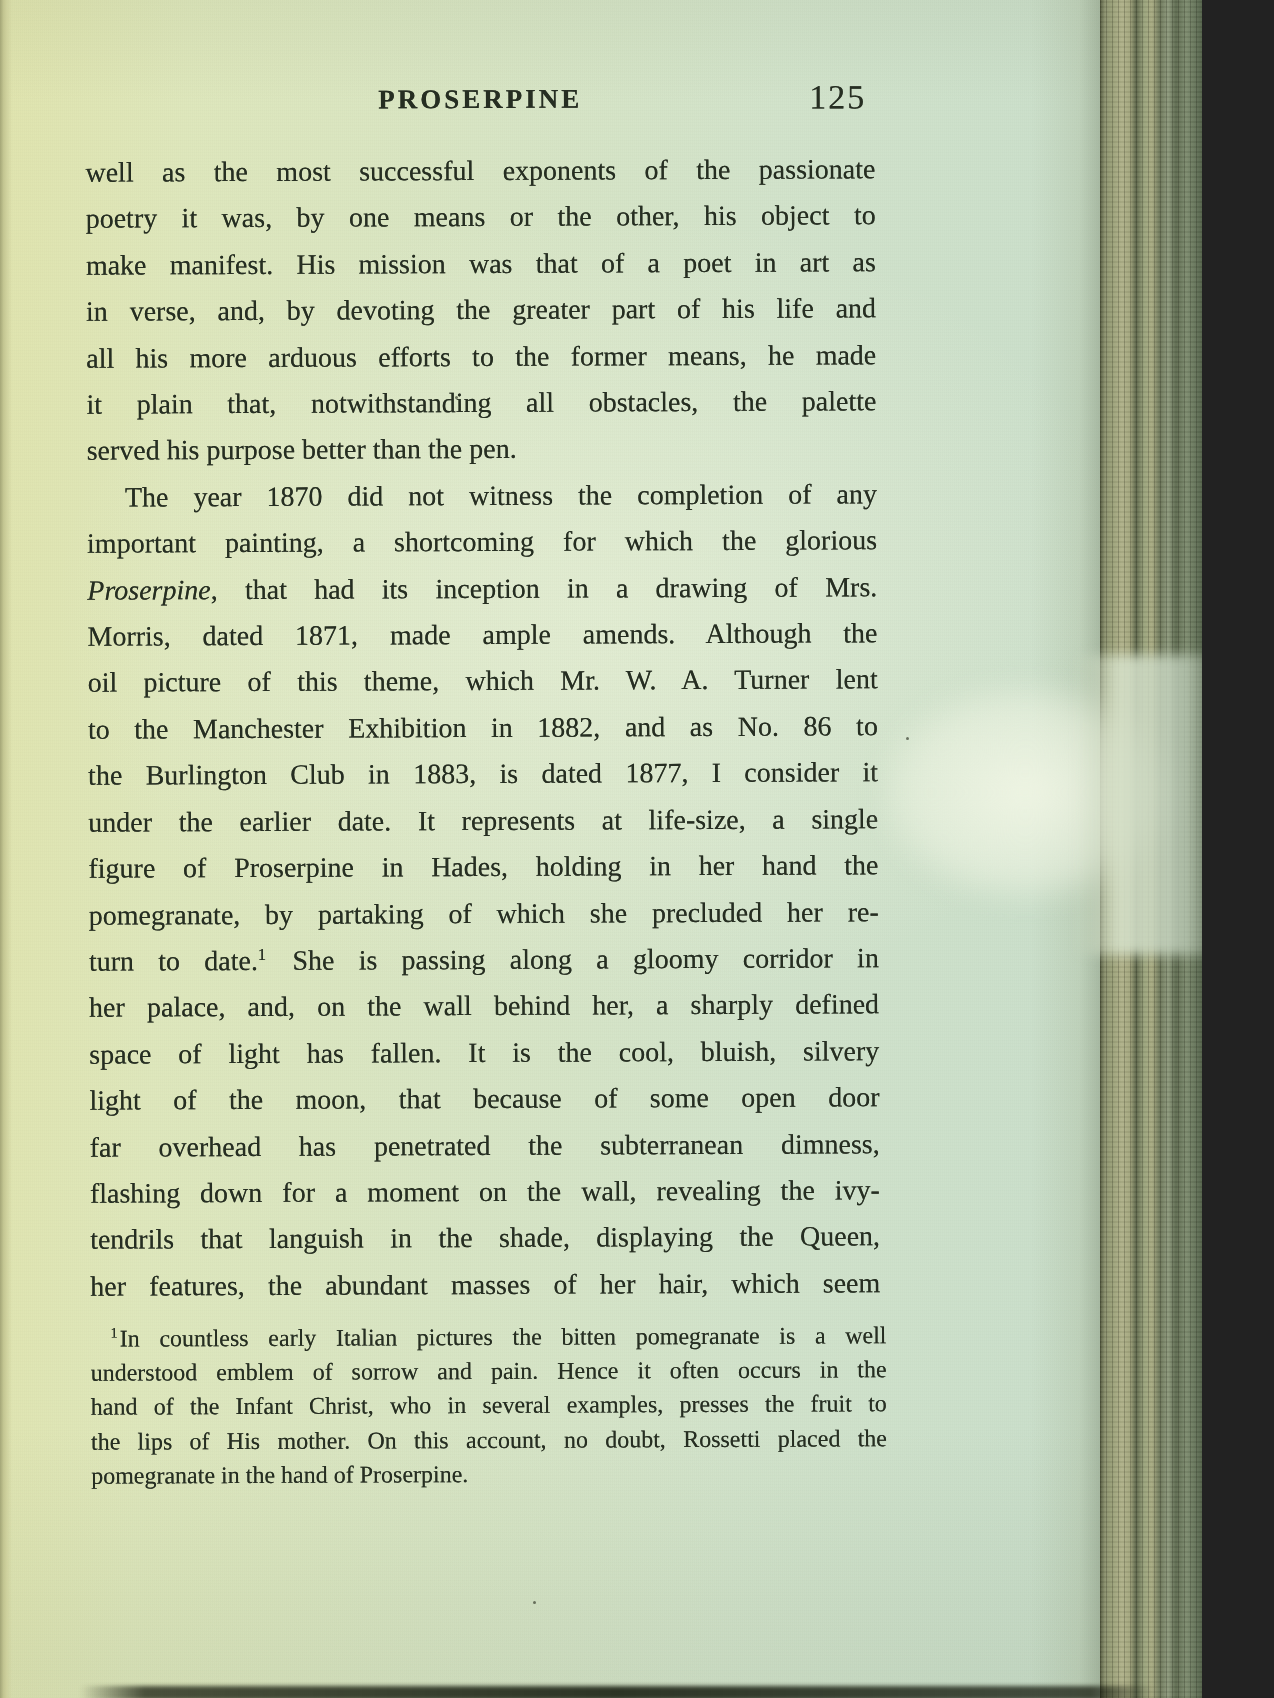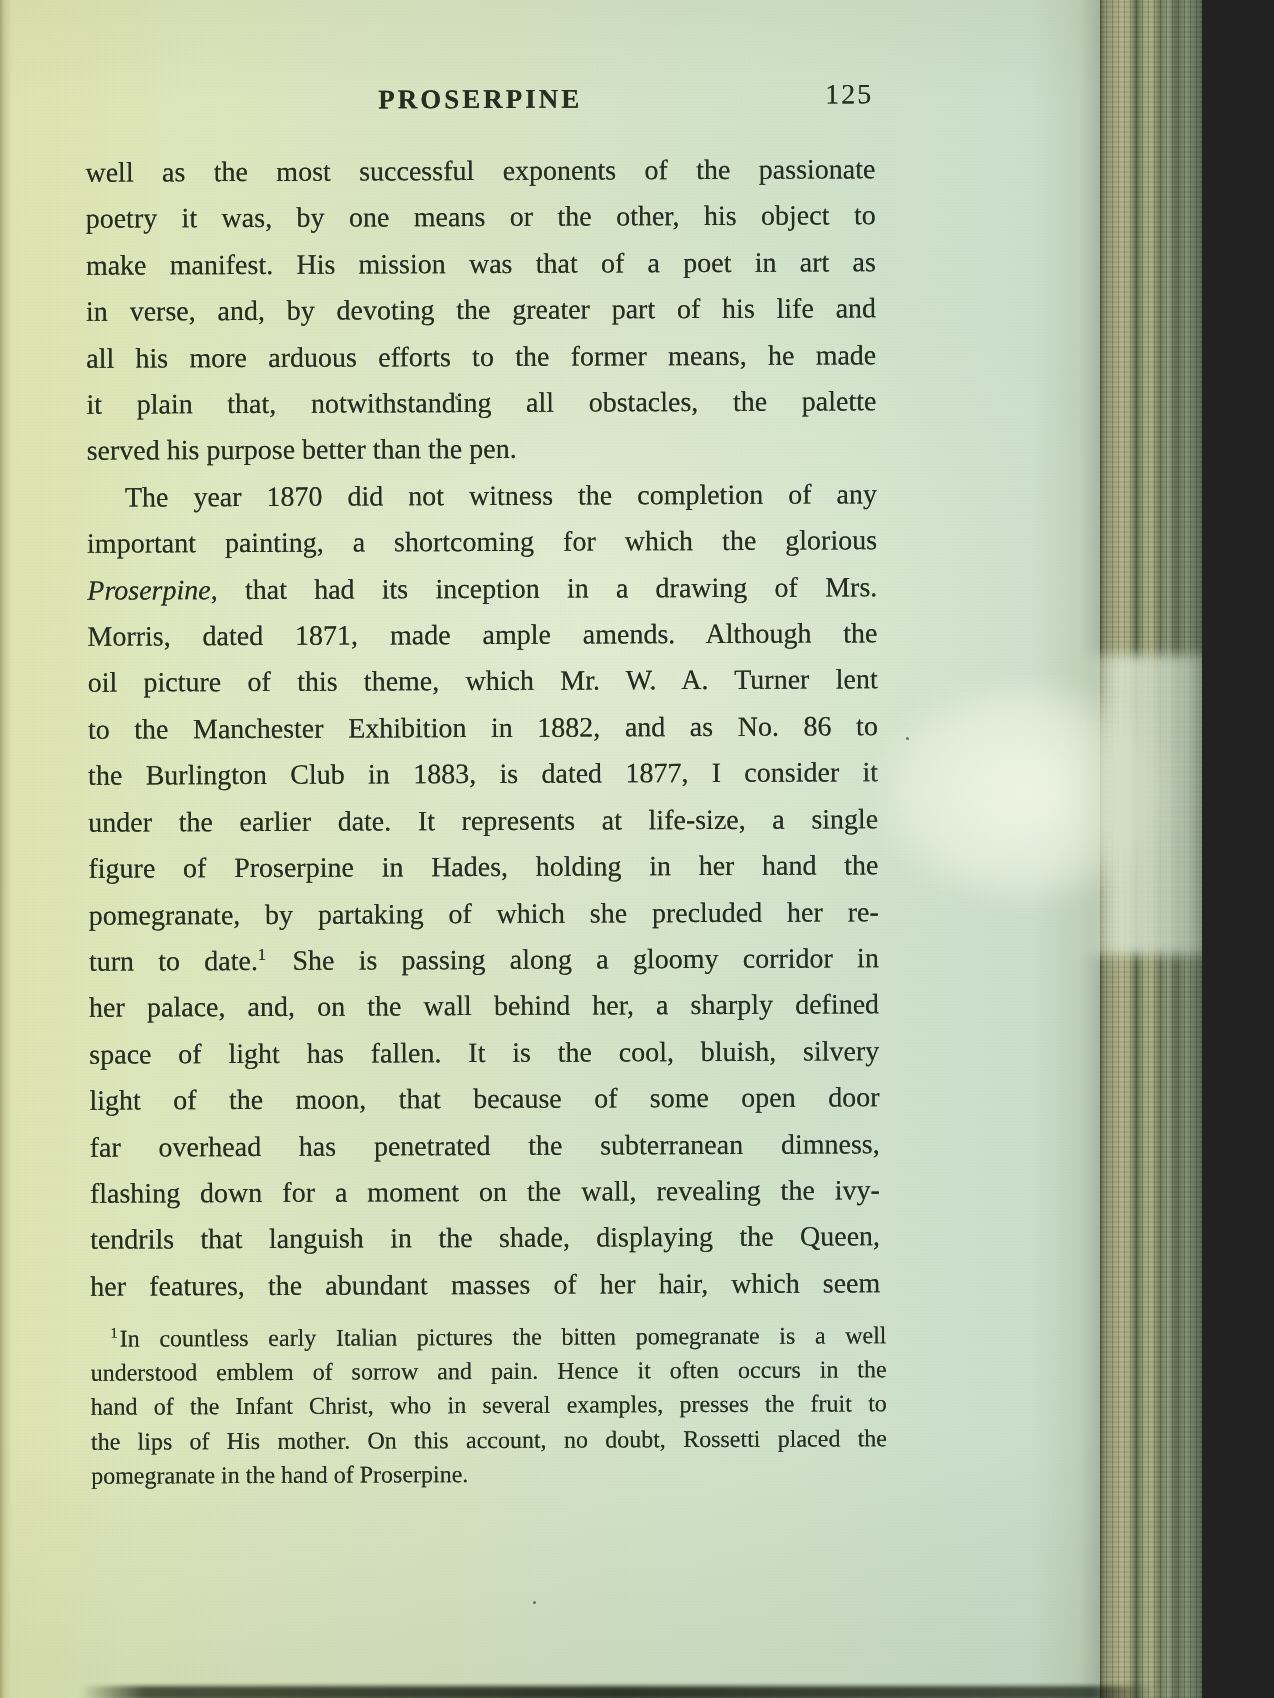--- a/index.html
+++ b/index.html
@@ -41,21 +41,21 @@
     background:linear-gradient(90deg, rgba(225,232,210,0), rgba(213,224,200,.92) 30%, rgba(193,208,188,.8) 70%, rgba(193,208,188,0));}
   .bottom-shadow{position:absolute;left:80px;top:1686px;width:1075px;height:14px;filter:blur(2px);
     background:linear-gradient(90deg, rgba(15,20,8,0) 0, rgba(15,20,8,.7) 6%, rgba(18,24,11,.85) 50%, rgba(15,20,8,.7) 94%, rgba(15,20,8,0) 100%);}
   .speck{position:absolute;width:3px;height:3px;border-radius:50%;background:#3a4030;opacity:.7;}
   
   .text-layer{position:absolute;inset:0;transform:rotate(-0.25deg);transform-origin:480px 760px;
     text-shadow:0 0 .6px rgba(35,42,30,.75);}
   .header-row{position:absolute;left:88px;top:84px;width:790px;height:38px;}
   .chapter-title{position:absolute;left:0;right:0;text-align:center;
     font-size:27px;font-weight:bold;letter-spacing:3px;}
-  .page-number{position:absolute;right:2px;top:-4px;font-size:28px;letter-spacing:2px;}
+  .page-number{position:absolute;right:9px;top:-4px;font-size:34px;letter-spacing:2px;}
   .body-text{position:absolute;left:88px;top:148px;width:790px;font-size:28px;}
   .line{line-height:46.4px;text-align:justify;text-align-last:justify;white-space:normal;}
   .line.last{text-align-last:left;}
   .line.indent{text-indent:38px;}
   .em{font-style:italic;}
   sup{font-size:60%;vertical-align:super;line-height:0;margin-right:2px;}
   .footnote{position:absolute;left:88px;top:1320px;width:796px;font-size:24px;}
   .fline{line-height:34.2px;text-align:justify;text-align-last:justify;}
   .fline.last{text-align-last:left;}
   .fline.indent{text-indent:20px;}

